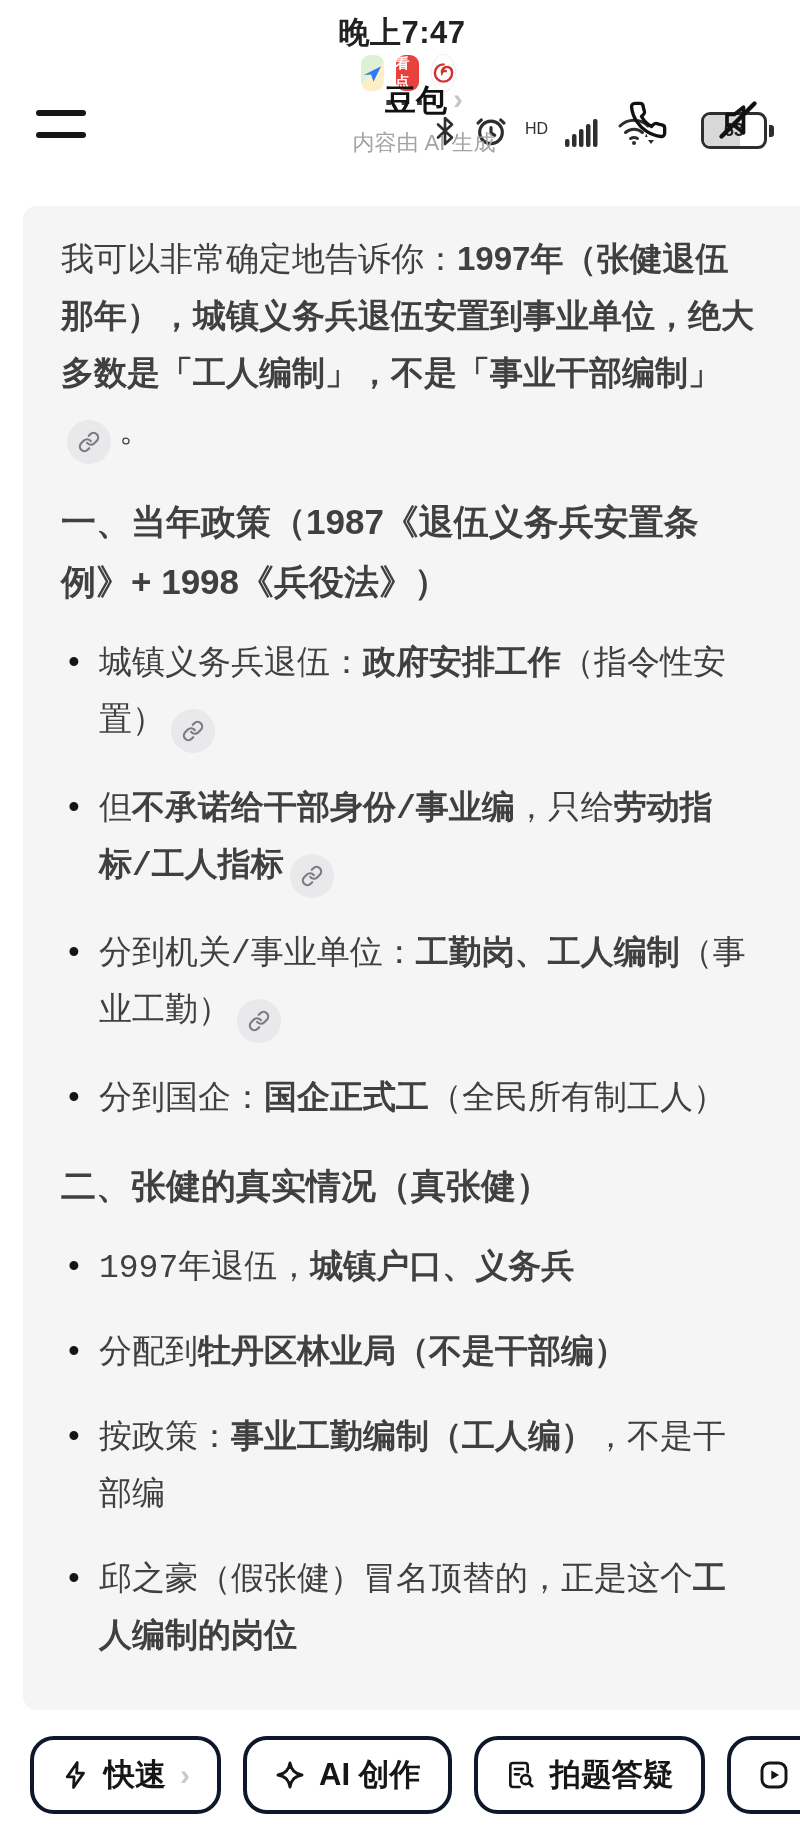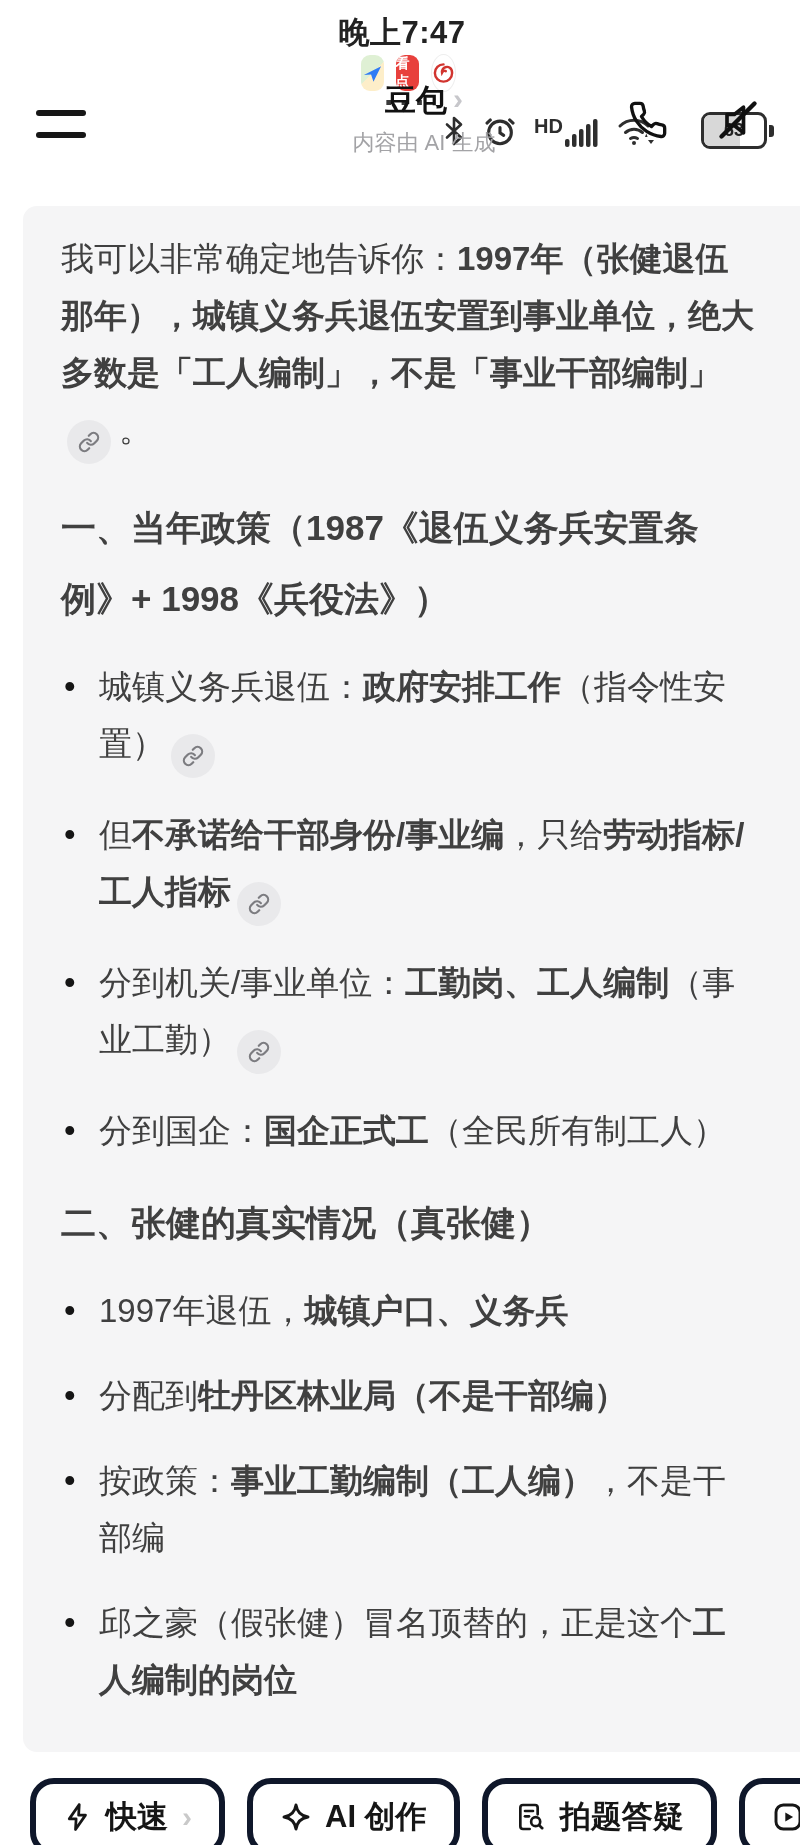--- a/index.html
+++ b/index.html
@@ -11,52 +11,52 @@
   .status-bar{display:flex;align-items:center;height:58px;padding:12px 26px 0 30px;flex-direction:column;}
   .sb-time{font-size:31px;font-weight:600;letter-spacing:.5px;color:#222;}
   .sb-apps{display:flex;align-items:center;gap:12px;margin-left:12px;}
   .app-ico{width:23px;height:36px;border-radius:9px;position:relative;overflow:hidden;flex:none;}
   .app-map{background:linear-gradient(135deg,#dff0d4 0 50%,#fdeec9 50% 100%);display:flex;align-items:center;justify-content:center;}
   .app-kd{background:#e8403c;color:#fff;font-size:14px;font-weight:700;display:flex;align-items:center;justify-content:center;letter-spacing:1px;}
   .app-phx{background:#fff;border:1px solid #eee;border-radius:50%;display:flex;align-items:center;justify-content:center;}
   .sb-dots{color:#3a3a3a;font-size:34px;letter-spacing:4px;margin-left:10px;line-height:20px;font-weight:700;}
   .sb-right{margin-left:auto;display:flex;align-items:center;gap:17px;}
   .sig-wrap{position:relative;display:flex;align-items:flex-end;}
-  .hd-label{font-size:20px;font-weight:700;color:#2e2e2e;margin-right:2px;transform:translateY(-9px);}
+  .hd-label{font-size:16px;font-weight:400;color:#2e2e2e;margin-right:17px;transform:translateY(-9px);}
   .battery{display:flex;align-items:center;padding-left:28px;}
   .batt-body{position:relative;width:60px;height:31px;border:3px solid #2e2e2e;border-radius:9px;overflow:hidden;display:flex;align-items:center;justify-content:center;background:#fff;}
   .batt-fill{position:absolute;left:0;top:0;bottom:0;width:60%;background:#d8d8d8;}
   .batt-body span{position:relative;font-size:18px;font-weight:600;color:#222;}
   .batt-nub{width:5px;height:12px;background:#2e2e2e;border-radius:0 3px 3px 0;margin-left:2px;}
   
   .header{position:relative;height:104px;margin-top:4px;}
   .menu-btn{position:absolute;left:36px;top:32px;width:50px;height:36px;display:flex;flex-direction:column;justify-content:space-between;padding:4px 0;box-sizing:border-box;cursor:pointer;}
   .menu-btn i{display:block;height:6px;background:#161616;border-radius:4px;}
   .hdr-center{position:absolute;left:0;right:0;top:6px;text-align:center;margin-left:48px;}
   .hdr-title-row{display:inline-flex;align-items:center;gap:6px;}
   .hdr-title{font-size:31px;font-weight:600;color:#111;}
   .hdr-chev{color:#c7c7cb;font-size:30px;font-weight:700;transform:translateY(-2px);}
   .hdr-sub{font-size:22px;color:#a3a3a6;margin-top:6px;}
   .hdr-actions{position:absolute;right:40px;top:24px;display:flex;align-items:center;gap:48px;}
   
   .card{margin:28px 0 0 23px;background:#f5f5f6;border-radius:14px 0 0 14px;
         padding:24px 42px 38px 38px;font-size:33px;line-height:57px;color:#404040;}
   .msg-p{margin:0 0 14px;}
-  .msg-h{font-size:35px;font-weight:700;margin:28px 0 24px;line-height:71px;}
+  .msg-h{font-size:35px;font-weight:700;margin:28px 0 24px;line-height:60px;}
   .msg-ul{list-style:none;margin:0 0 6px;padding:0;}
-  .msg-ul li{position:relative;padding-left:38px;margin:0 0 28px;}
+  .msg-ul li{position:relative;padding-left:38px;margin:0 0 28px;font-family:Liberation Mono, monospace;}
   .msg-ul li:last-child{margin-bottom:6px;}
   .msg-ul li::before{content:"•";position:absolute;left:3px;top:0;font-size:33px;color:#151515;}
   .seg-b{font-weight:700;}
   .link-badge{display:inline-flex;width:44px;height:44px;border-radius:50%;background:#e9e9eb;
       align-items:center;justify-content:center;vertical-align:-12px;margin:0 8px 0 6px;cursor:pointer;}
   
   .chips{display:flex;gap:22px;margin:26px 0 0 30px;width:1000px;}
   .chip{display:flex;align-items:center;gap:13px;height:78px;padding:0 27px;background:#fff;
-        border:6px solid #0f172a;border-radius:24px;font-size:31px;font-weight:600;color:#161616;
+        border:4px solid #0f172a;border-radius:24px;font-size:31px;font-weight:600;color:#161616;
         white-space:nowrap;box-sizing:border-box;cursor:pointer;flex:none;}
   .chip .chev{color:#c9c9c9;font-size:30px;font-weight:700;margin-left:1px;}
   .icon-btn{display:flex;align-items:center;justify-content:center;cursor:pointer;}
 </style>
 </head>
 <body>
 
 <div class="status-bar">
   <span class="sb-time">晚上7:47</span>
   <div class="sb-apps">

